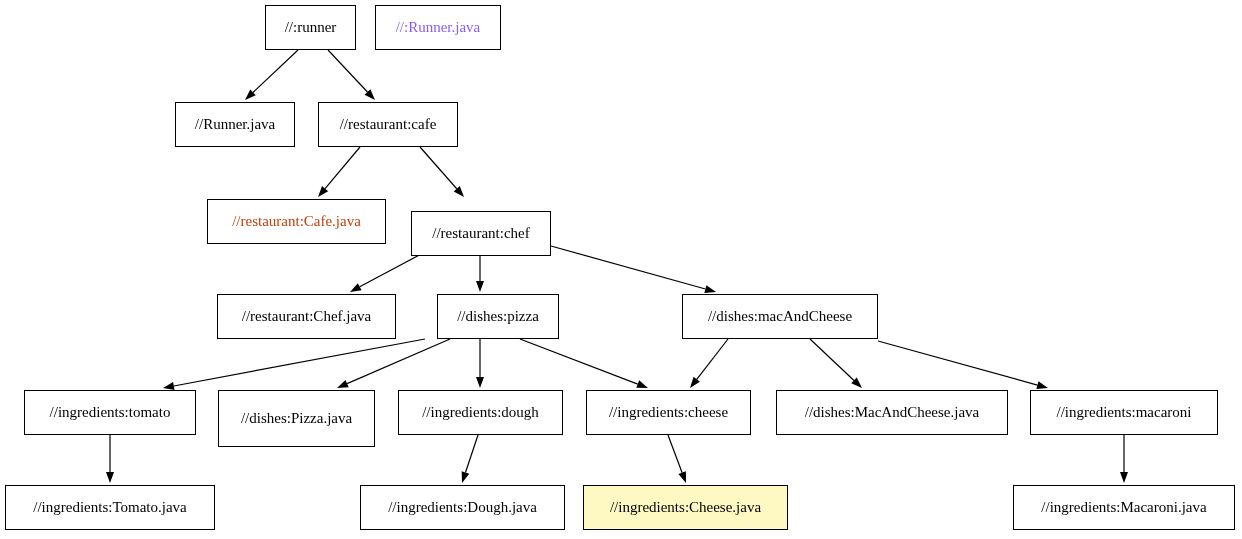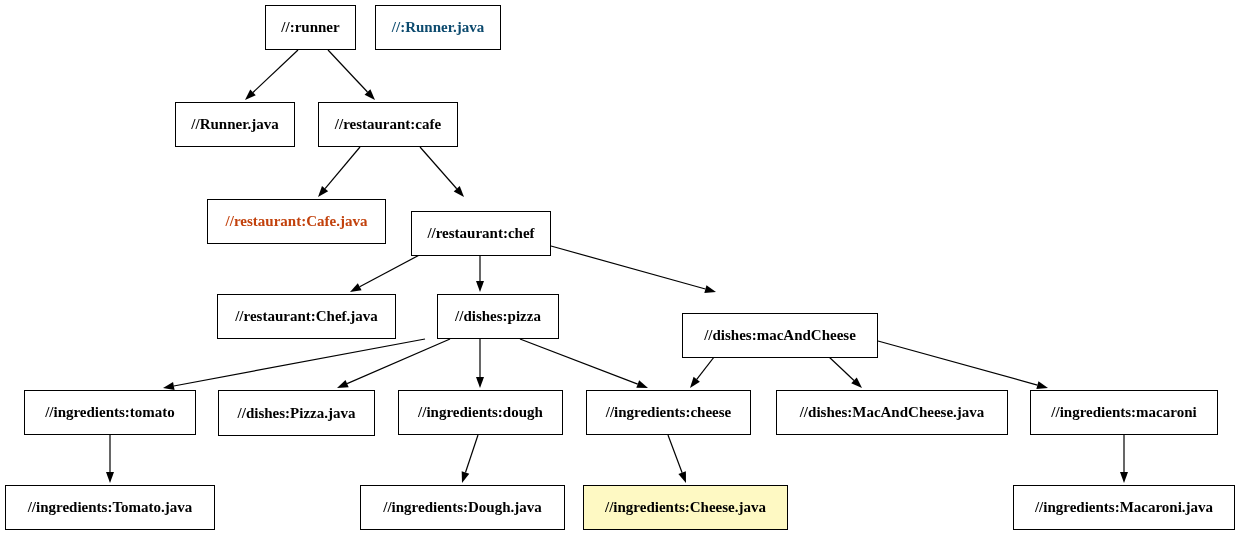--- a/index.html
+++ b/index.html
@@ -30,21 +30,20 @@
     border: 1px solid #000000;
     background: #ffffff;
     display: flex;
     align-items: center;
     justify-content: center;
     font-size: 15px;
     line-height: 1;
     color: #000000;
     white-space: nowrap;
     letter-spacing: 0px;
-    font-weight: bold;
   }
   .graph-node .node-label {
     display: block;
     padding: 0 2px;
   }
 </style>
 </head>
 <body>
 
 <div id="graph-canvas">
@@ -119,48 +118,48 @@
       </g>
       <g>
         <line x1="1124" y1="435" x2="1124" y2="472" stroke="#000000" stroke-width="1.2"></line>
         <polygon points="1124,483 1120,472 1128,472" fill="#000000"></polygon>
       </g>
     </svg>
   <div id="node-layer">
       <div class="graph-node" style="left: 265px; top: 5px; width: 91px; height: 45px; border-color: rgb(0, 0, 0); background: rgb(255, 255, 255); color: rgb(0, 0, 0);">
         <span class="node-label">//:runner</span>
       </div>
-      <div class="graph-node" style="left: 375px; top: 5px; width: 126px; height: 45px; border-color: rgb(0, 0, 0); background: rgb(255, 255, 255); color: #0c4a6e;">
+      <div class="graph-node" style="left: 375px; top: 5px; width: 126px; height: 45px; border-color: rgb(0, 0, 0); background: rgb(255, 255, 255); color: #8b5cf6;">
         <span class="node-label">//:Runner.java</span>
       </div>
       <div class="graph-node" style="left: 175px; top: 102px; width: 120px; height: 45px; border-color: rgb(0, 0, 0); background: rgb(255, 255, 255); color: rgb(0, 0, 0);">
         <span class="node-label">//Runner.java</span>
       </div>
       <div class="graph-node" style="left: 318px; top: 102px; width: 140px; height: 45px; border-color: rgb(0, 0, 0); background: rgb(255, 255, 255); color: rgb(0, 0, 0);">
         <span class="node-label">//restaurant:cafe</span>
       </div>
       <div class="graph-node" style="left: 207px; top: 199px; width: 179px; height: 45px; border-color: rgb(0, 0, 0); background: rgb(255, 255, 255); color: #c2410c;">
         <span class="node-label">//restaurant:Cafe.java</span>
       </div>
       <div class="graph-node" style="left: 411px; top: 199px; width: 140px; height: 45px; border-color: rgb(0, 0, 0); background: rgb(255, 255, 255); color: rgb(0, 0, 0); margin-top: 12px;">
         <span class="node-label">//restaurant:chef</span>
       </div>
       <div class="graph-node" style="left: 217px; top: 294px; width: 179px; height: 45px; border-color: rgb(0, 0, 0); background: rgb(255, 255, 255); color: rgb(0, 0, 0);">
         <span class="node-label">//restaurant:Chef.java</span>
       </div>
       <div class="graph-node" style="left: 419px; top: 294px; width: 122px; height: 45px; border-color: rgb(0, 0, 0); background: rgb(255, 255, 255); color: rgb(0, 0, 0); margin-left: 18px;">
         <span class="node-label">//dishes:pizza</span>
       </div>
-      <div class="graph-node" style="left: 682px; top: 294px; width: 196px; height: 45px; border-color: rgb(0, 0, 0); background: rgb(255, 255, 255); color: rgb(0, 0, 0); margin-top: 19px;">
+      <div class="graph-node" style="left: 682px; top: 294px; width: 196px; height: 45px; border-color: rgb(0, 0, 0); background: rgb(255, 255, 255); color: rgb(0, 0, 0);">
         <span class="node-label">//dishes:macAndCheese</span>
       </div>
       <div class="graph-node" style="left: 24px; top: 390px; width: 172px; height: 45px; border-color: rgb(0, 0, 0); background: rgb(255, 255, 255); color: rgb(0, 0, 0);">
         <span class="node-label">//ingredients:tomato</span>
       </div>
-      <div class="graph-node" style="left: 218px; top: 390px; width: 157px; height: 46px; border-color: rgb(0, 0, 0); background: rgb(255, 255, 255); color: rgb(0, 0, 0);">
+      <div class="graph-node" style="left: 218px; top: 390px; width: 157px; height: 57px; border-color: rgb(0, 0, 0); background: rgb(255, 255, 255); color: rgb(0, 0, 0);">
         <span class="node-label">//dishes:Pizza.java</span>
       </div>
       <div class="graph-node" style="left: 398px; top: 390px; width: 165px; height: 45px; border-color: rgb(0, 0, 0); background: rgb(255, 255, 255); color: rgb(0, 0, 0);">
         <span class="node-label">//ingredients:dough</span>
       </div>
       <div class="graph-node" style="left: 586px; top: 390px; width: 165px; height: 45px; border-color: rgb(0, 0, 0); background: rgb(255, 255, 255); color: rgb(0, 0, 0);">
         <span class="node-label">//ingredients:cheese</span>
       </div>
       <div class="graph-node" style="left: 776px; top: 390px; width: 232px; height: 45px; border-color: rgb(0, 0, 0); background: rgb(255, 255, 255); color: rgb(0, 0, 0);">
         <span class="node-label">//dishes:MacAndCheese.java</span>

